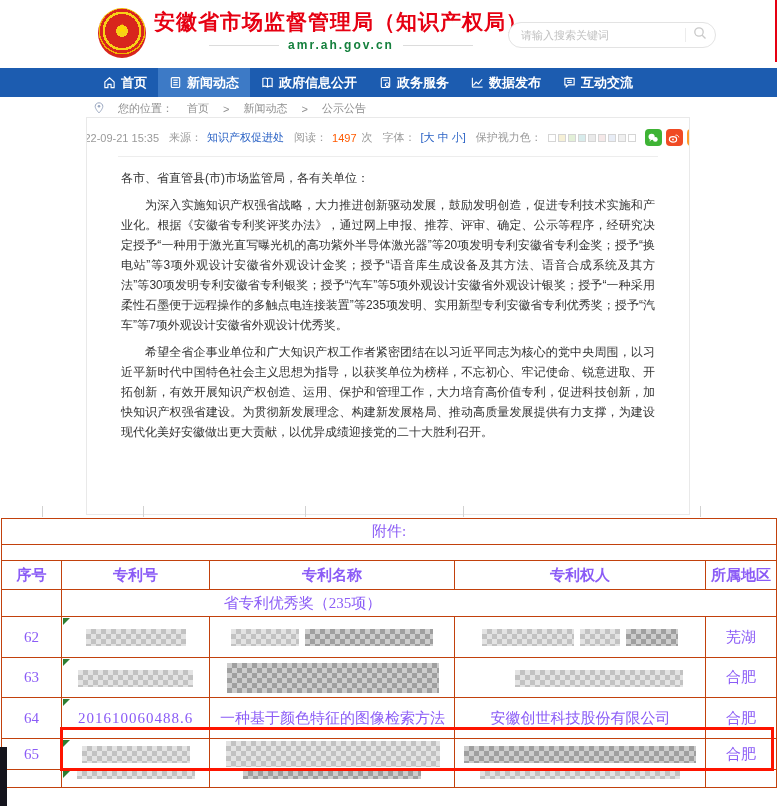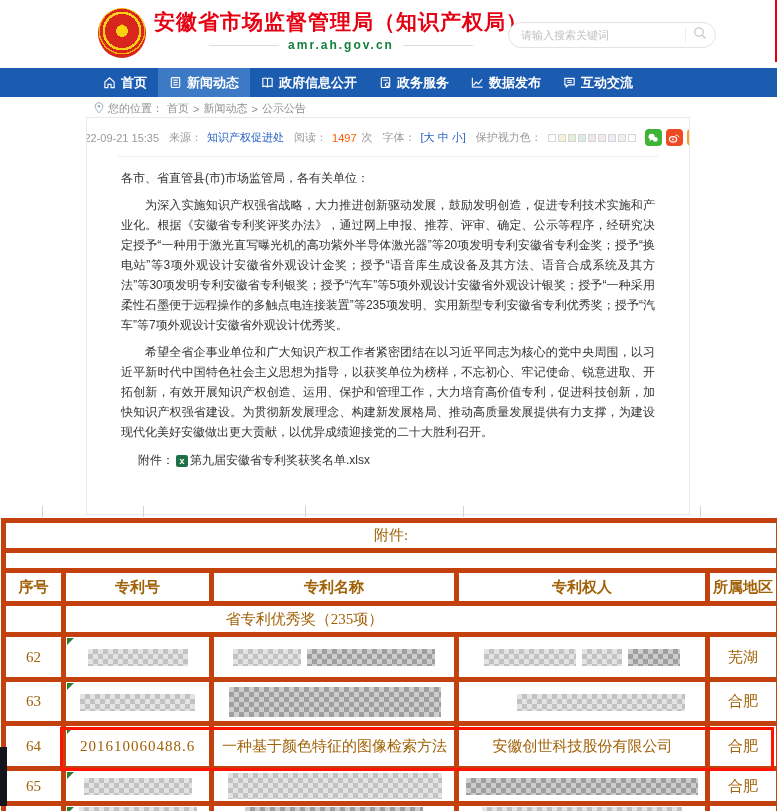--- a/index.html
+++ b/index.html
@@ -25,21 +25,21 @@
 
   
   .navbar{position:absolute;top:68px;left:0;width:777px;height:29px;background:#1c5cb0;
           display:flex;align-items:stretch;padding-left:92px;box-sizing:border-box;}
   .nav-item{display:flex;align-items:center;gap:5px;color:#fff;font-size:13px;font-weight:bold;
             padding:0 11px;cursor:pointer;white-space:nowrap;}
   .nav-item.active{background:#3d7ac6;}
   .nav-item svg{display:block;}
 
   
-  .breadcrumb{position:absolute;top:101px;left:94px;font-size:11px;color:#8f8f8f;display:flex;align-items:center;gap:4px;}
+  .breadcrumb{position:absolute;top:101px;left:94px;font-size:11px;color:#8f8f8f;display:flex;align-items:center;gap:14px;}
 
   
   .article-card{position:absolute;top:117px;left:86px;width:604px;height:398px;border:1px solid #e9e9e9;
                 box-sizing:border-box;background:#fff;overflow:hidden;}
   .article-title{margin:20px 30px 0;text-align:center;font-size:19px;font-weight:bold;color:#333;line-height:1.25;}
   .article-meta{margin-top:11px;display:flex;justify-content:center;align-items:center;gap:5px;
                 font-size:11px;color:#9a9a9a;white-space:nowrap;}
   .meta-blue{color:#2a62c5;}
   .meta-orange{color:#ff5a00;}
   .eye-row{display:inline-flex;gap:2px;margin-left:1px;}
@@ -54,21 +54,21 @@
   .article-body p{margin:7px;}
   .article-body p.indent{text-indent:2em;}
   .attachment{margin:10px auto 0;width:548px;font-size:12px;color:#333;display:flex;align-items:center;}
   .xlsx-ic{width:12px;height:12px;background:#1e7145;color:#fff;font-size:9px;font-weight:bold;
            display:inline-flex;align-items:center;justify-content:center;border-radius:2px;margin:0 2px;}
 
   
   .tick{position:absolute;top:506px;width:1px;height:11px;background:#d2d2d2;}
   .sheet{position:absolute;top:518px;left:1px;width:775px;background:#fff;}
   table.xls{border-collapse:collapse;table-layout:fixed;width:775px;}
-  table.xls td{border:5px solid #c2410c;padding:0 2px;font-size:15px;color:#a16207;text-align:center;
+  table.xls td{border:1px solid #c2410c;padding:0 2px;font-size:15px;color:#8b5cf6;text-align:center;
                overflow:hidden;position:relative;font-family:"Liberation Serif","DejaVu Serif",serif;}
   .r-attach td{height:25px;text-align:left;font-size:14px;padding-left:4px;}
   .r-title td{height:32px;font-size:17px;letter-spacing:1px;padding-right:270px;}
   .r-thin td{height:15px;}
   .r-head td{height:28px;border:2px solid #161616;font-weight:bold;}
   .r-section td{height:26px;}
   .r-section .section-cell{padding-right:235px;font-size:15px;}
   .r-data td{height:40px;}
   .row63 td{height:39px;}
   .row65 td{height:30px;}
@@ -237,25 +237,20 @@
   </div>
 
   <div class="meta-divider"></div>
 
   <div class="article-body">
     <p>各市、省直管县(市)市场监管局，各有关单位：</p>
     <p class="indent">为深入实施知识产权强省战略，大力推进创新驱动发展，鼓励发明创造，促进专利技术实施和产业化。根据《安徽省专利奖评奖办法》，通过网上申报、推荐、评审、确定、公示等程序，经研究决定授予“一种用于激光直写曝光机的高功紫外半导体激光器”等20项发明专利安徽省专利金奖；授予“换电站”等3项外观设计安徽省外观设计金奖；授予“语音库生成设备及其方法、语音合成系统及其方法”等30项发明专利安徽省专利银奖；授予“汽车”等5项外观设计安徽省外观设计银奖；授予“一种采用柔性石墨便于远程操作的多触点电连接装置”等235项发明、实用新型专利安徽省专利优秀奖；授予“汽车”等7项外观设计安徽省外观设计优秀奖。</p>
     <p class="indent">希望全省企事业单位和广大知识产权工作者紧密团结在以习近平同志为核心的党中央周围，以习近平新时代中国特色社会主义思想为指导，以获奖单位为榜样，不忘初心、牢记使命、锐意进取、开拓创新，有效开展知识产权创造、运用、保护和管理工作，大力培育高价值专利，促进科技创新，加快知识产权强省建设。为贯彻新发展理念、构建新发展格局、推动高质量发展提供有力支撑，为建设现代化美好安徽做出更大贡献，以优异成绩迎接党的二十大胜利召开。</p>
   </div>
 
-  <div class="attachment">
-    <span style="text-indent:2em;display:inline-block;">附件：</span>
-    <span class="xlsx-ic">x</span>
-    <span>第九届安徽省专利奖获奖名单.xlsx</span>
-  </div>
 </div>
 
 <div class="tick" style="left:42px"></div>
 <div class="tick" style="left:143px"></div>
 <div class="tick" style="left:305px"></div>
 <div class="tick" style="left:463px"></div>
 <div class="tick" style="left:700px"></div>
 
 <div class="sheet">
   <table class="xls">

